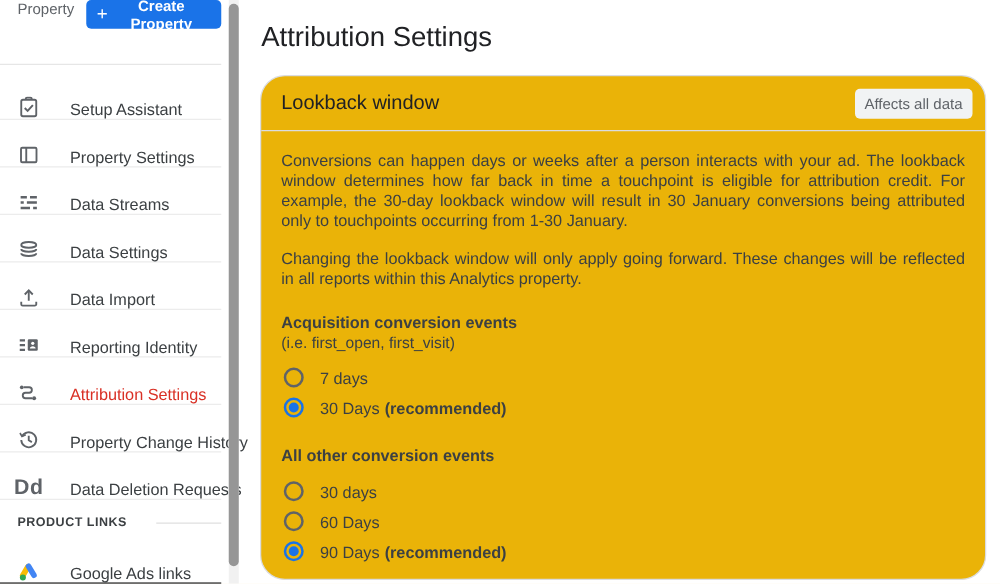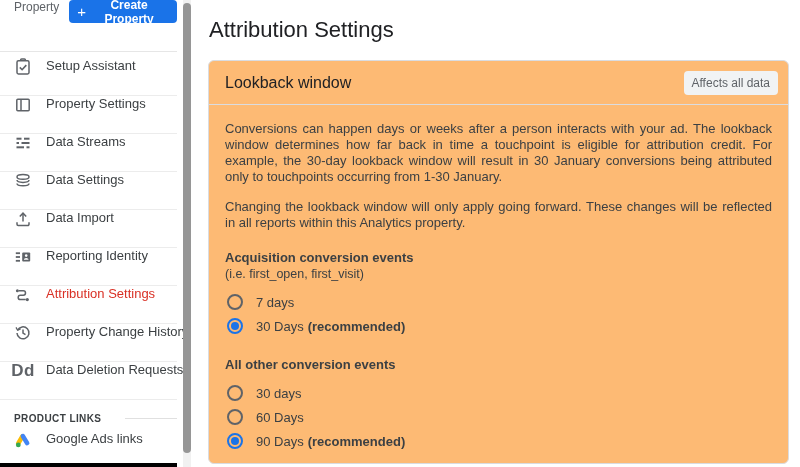--- a/index.html
+++ b/index.html
@@ -12,44 +12,44 @@
   .sb-inner { width:177px; }
   .sb-top { height:52px; display:flex; align-items:flex-start; gap:10px;
     padding:0 0 0 14px; border-bottom:1px solid #e6e6e6; }
   .prop-label { font-size:12px; color:#5f6368; }
   .create-btn { background:#1a73e8; color:#fff; border:none; border-radius:4px;
     height:23px; padding:0 11px 0 8px; font-size:12px; font-weight:bold;
     display:flex; align-items:center; gap:6px; cursor:pointer;
     font-family:"Liberation Sans", sans-serif; }
   .plus { font-size:15px; font-weight:normal; line-height:1; margin-top:-1px; }
   .sb-list { padding-top:6px; }
-  .sb-item { height:38px; display:flex; align-items:flex-start; gap:14px;
+  .sb-item { height:38px; display:flex; align-items:flex-end; gap:24px;
     padding:0 0 0 14px; border-bottom:1px solid #ececec; cursor:pointer; }
   .sb-item .lbl { font-size:13px; color:#3c4043; white-space:nowrap; }
   .sb-item.active .lbl { color:#d93025; }
   .ic { width:18px; height:18px; flex-shrink:0; display:flex;
     align-items:center; justify-content:center; }
   .ic svg { width:18px; height:18px; }
   .dd-glyph { font-size:17px; font-weight:bold; color:#5f6368; letter-spacing:0.5px; }
   .sb-section { padding:13px 0 7px 14px; display:flex; align-items:center; gap:24px; }
   .sb-section .sec-lbl { font-size:10px; font-weight:bold; color:#3c4043;
     letter-spacing:0.4px; white-space:nowrap; }
   .sb-section .line { flex:1; height:1px; background:#e0e0e0; }
-  .sb-item.last { border-bottom:4px solid #000000; height:36px; }
+  .sb-item.last { border-bottom:1px solid #000000; height:36px; }
   
   .sb-track { position:absolute; top:0; right:1px; width:8px; height:467px;
     background:#f1f1f1; }
   .sb-thumb { position:absolute; top:3px; right:1px; width:8px; height:450px;
     background:#969696; border-radius:4px; cursor:pointer; }
 
   
   .main { flex:1; padding:10px 11px 0 16px; background:#fff; }
   .page-title { font-size:22px; font-weight:400; color:#202124; margin:7px 0 0 1px; }
-  .card { margin-top:17px; border:1px solid #dadce0; border-radius:6px;
-    background:#fdba74; }
+  .card { margin-top:17px; border:1px solid #dadce0; border-radius:20px;
+    background:#eab308; }
   .card-header { height:44px; display:flex; align-items:center;
     justify-content:space-between; padding:0 10px 0 16px;
     border-bottom:1px solid #dadce0; }
   .card-title { font-size:16px; color:#202124; font-weight:400; }
   .badge { background:#f1f3f4; color:#5f6368; font-size:12px;
     padding:5px 8px; border-radius:4px; white-space:nowrap; }
   .card-body { padding:16px 16px 10px 16px; }
   .para { font-size:13px; line-height:16px; color:#3c4043;
     text-align:justify; margin-bottom:14px; }
   .para:last-of-type { margin-bottom:0; }

